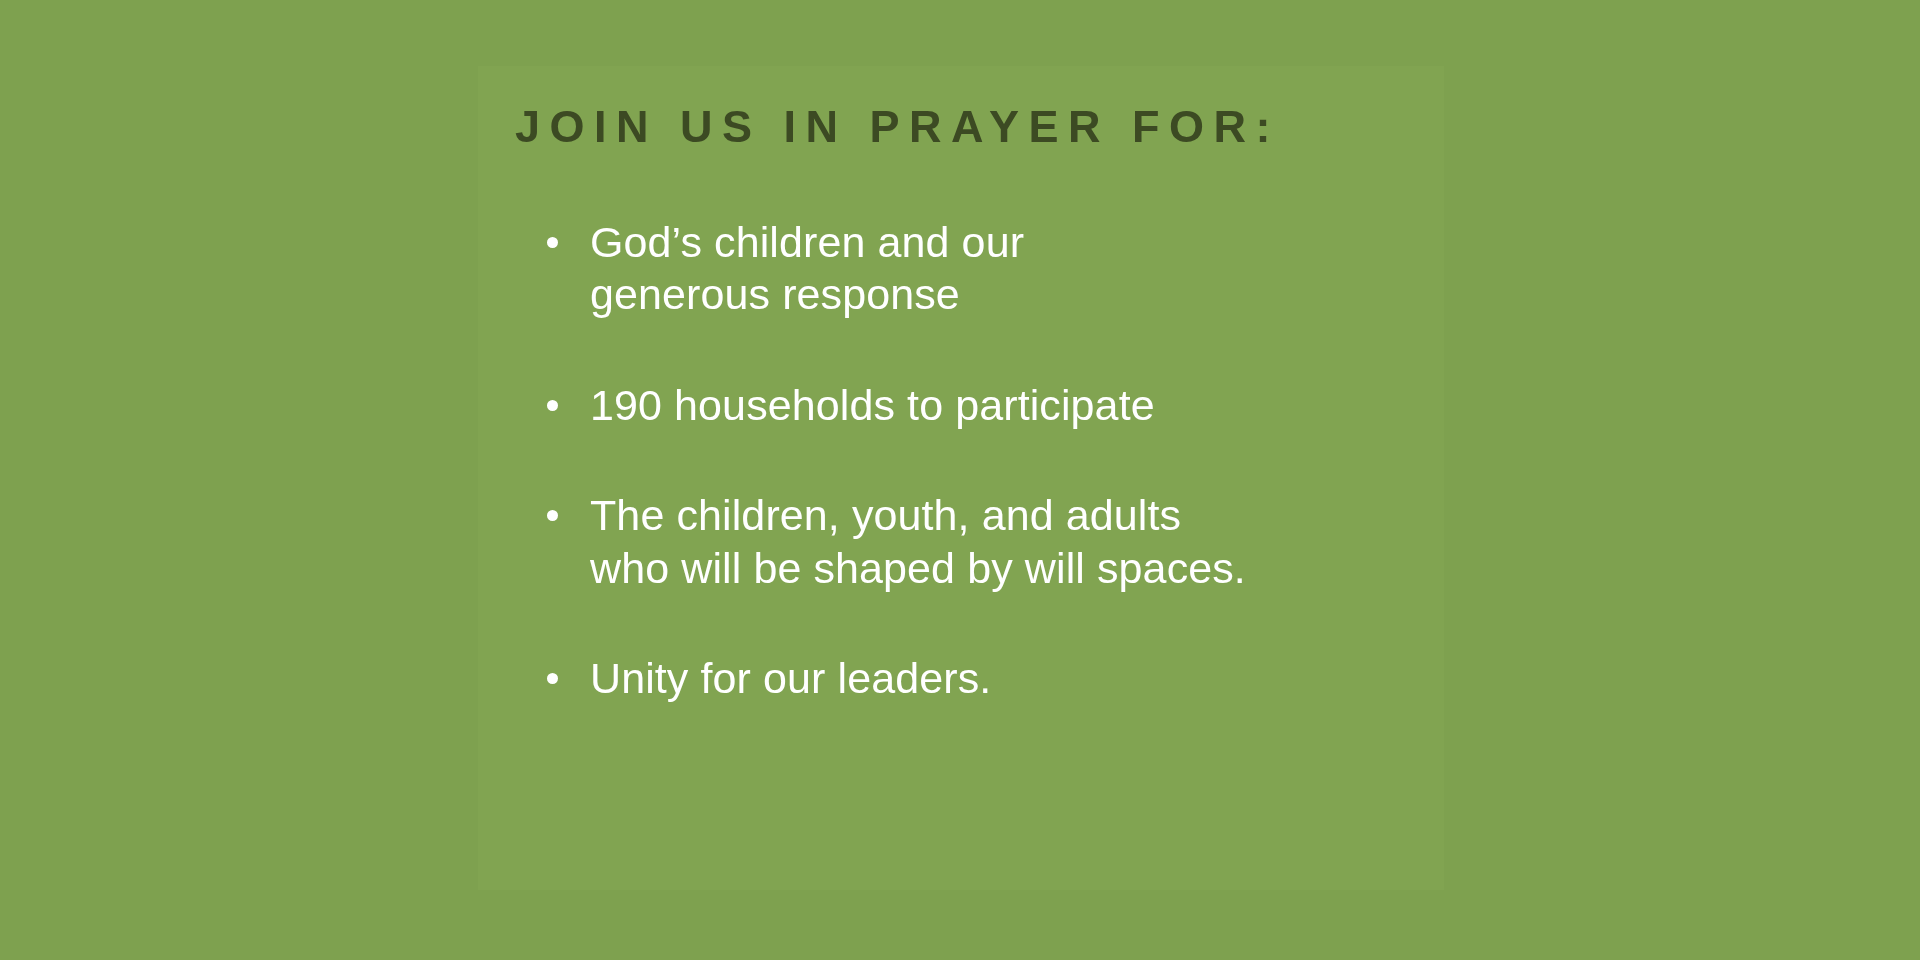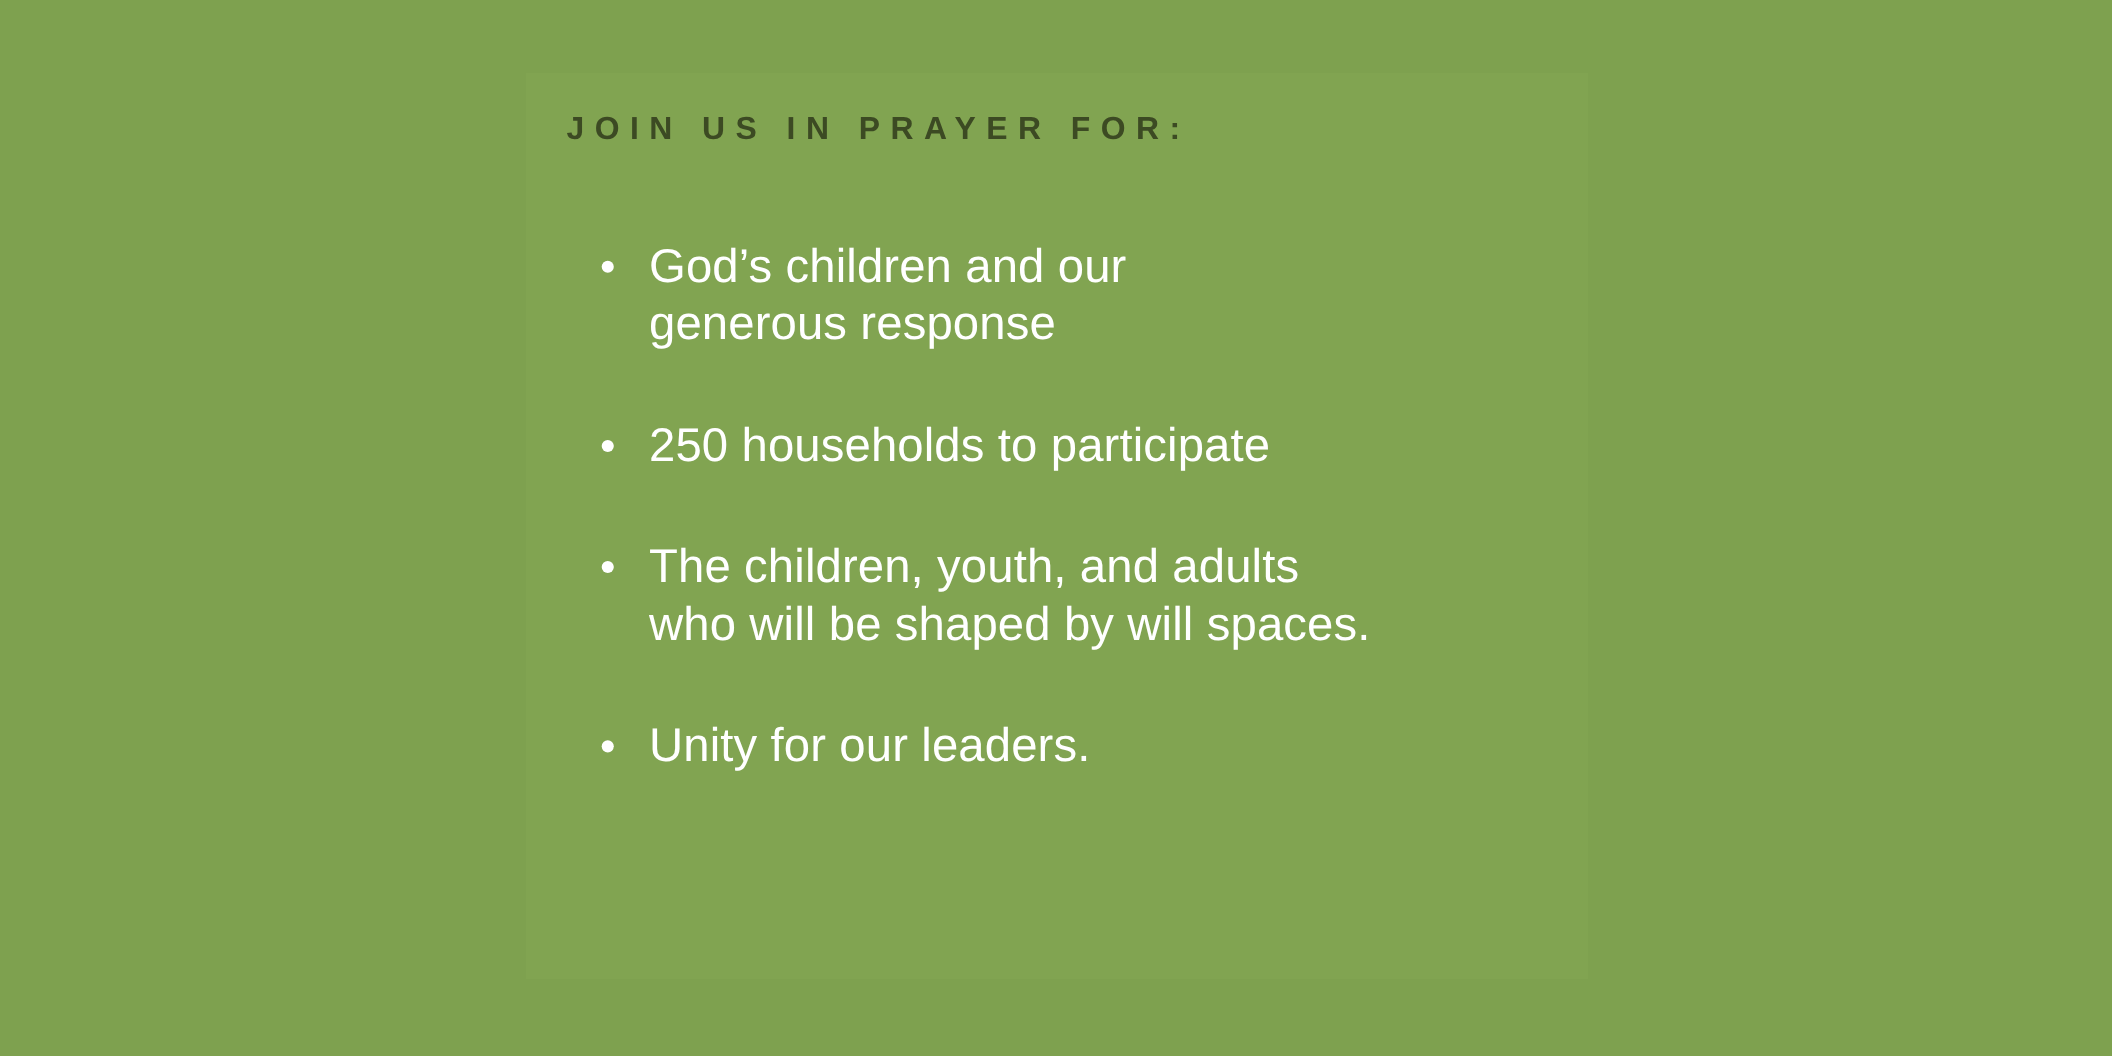--- a/index.html
+++ b/index.html
@@ -26,21 +26,21 @@
     top: 66px;
     width: 966px;
     height: 824px;
     background: #81a451;
     box-sizing: border-box;
   }
   .heading {
     position: absolute;
     left: 37px;
     top: 36px;
-    font-size: 29px;
+    font-size: 45px;
     font-weight: 700;
     letter-spacing: 9.5px;
     color: #3c4a23;
     white-space: nowrap;
     line-height: 1.1;
     font-family: "Liberation Sans", sans-serif;
   }
   .bullet-list {
     position: absolute;
     left: 55px;
@@ -97,21 +97,21 @@
 
     <ul class="bullet-list">
 
       <li class="bullet-item wrap-narrow extra-gap">
         <span class="bullet-dot"></span>
         <span class="bullet-text">God’s children and our generous response</span>
       </li>
 
       <li class="bullet-item extra-gap">
         <span class="bullet-dot"></span>
-        <span class="bullet-text">250 households to participate</span>
+        <span class="bullet-text">190 households to participate</span>
       </li>
 
 
       <li class="bullet-item wrap-medium extra-gap">
         <span class="bullet-dot"></span>
         <span class="bullet-text">The children, youth, and adults who will be shaped by will spaces.</span>
       </li>
 
       <li class="bullet-item">
         <span class="bullet-dot"></span>

